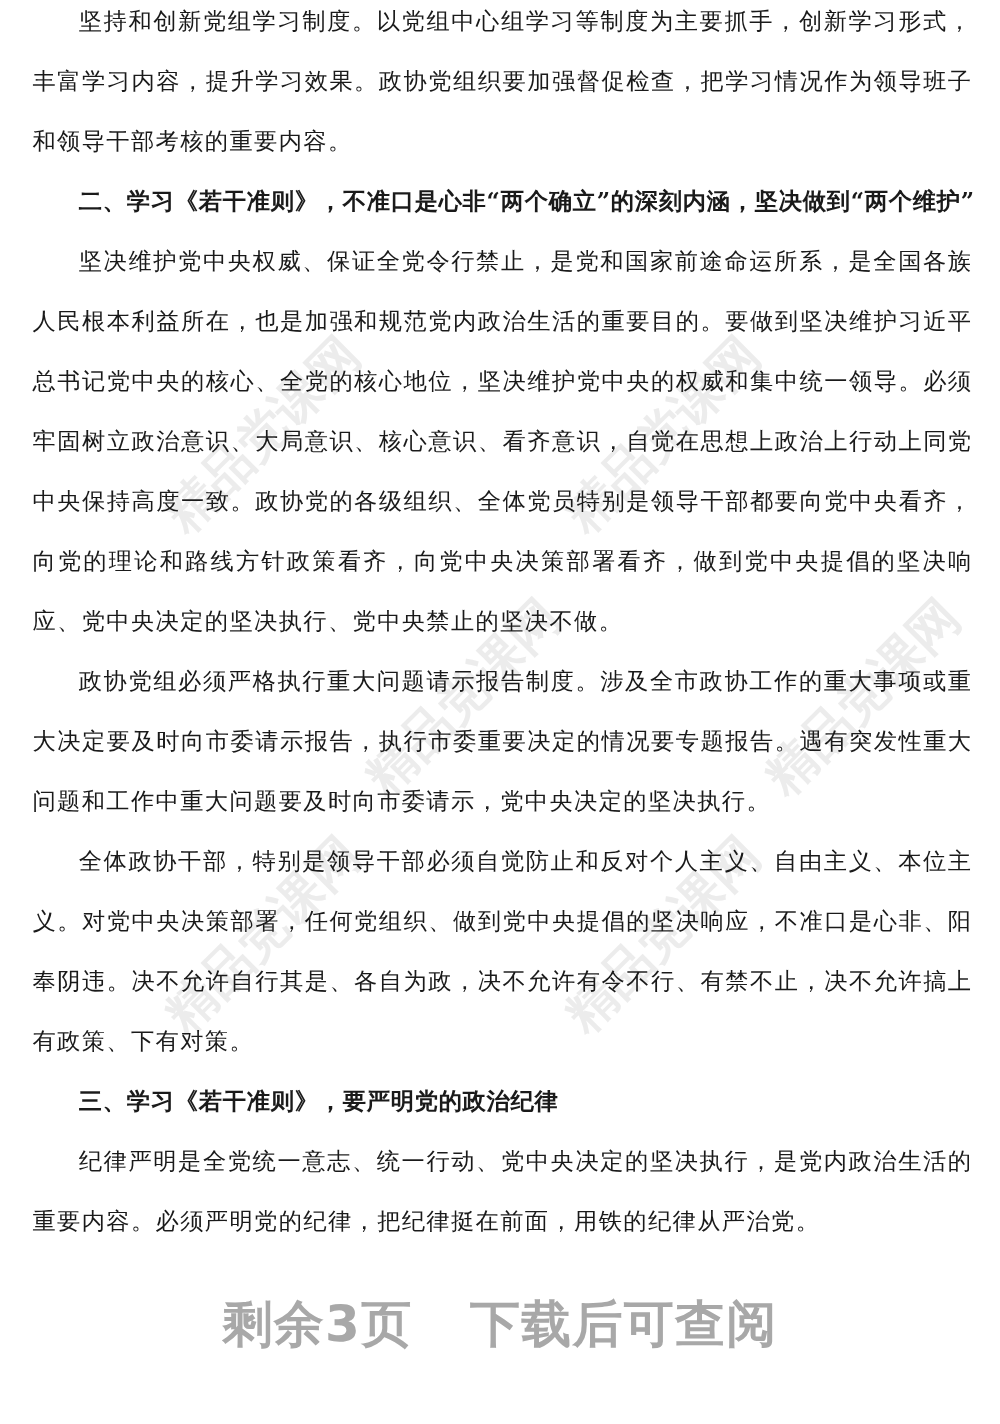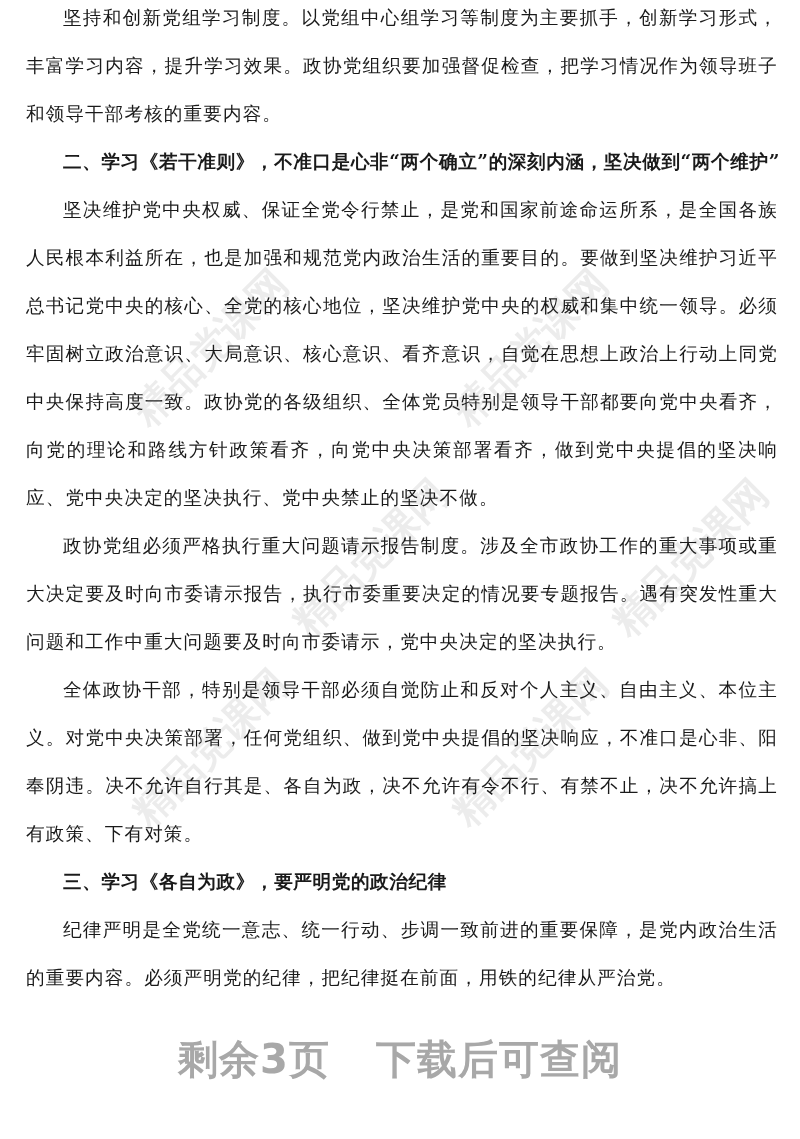--- a/index.html
+++ b/index.html
@@ -47,20 +47,20 @@
   <div class="watermark" style="left:590px; top:530px;">精品党课网</div>
   <div class="watermark" style="left:110px; top:720px;">精品党课网</div>
   <div class="watermark" style="left:430px; top:720px;">精品党课网</div>
 
   <div class="content" style="top:-6px;">
     <p class="para">坚持和创新党组学习制度。以党组中心组学习等制度为主要抓手，创新学习形式，丰富学习内容，提升学习效果。政协党组织要加强督促检查，把学习情况作为领导班子和领导干部考核的重要内容。</p>
     <p class="heading">二、学习《若干准则》，不准口是心非“两个确立”的深刻内涵，坚决做到“两个维护”</p>
     <p class="para">坚决维护党中央权威、保证全党令行禁止，是党和国家前途命运所系，是全国各族人民根本利益所在，也是加强和规范党内政治生活的重要目的。要做到坚决维护习近平总书记党中央的核心、全党的核心地位，坚决维护党中央的权威和集中统一领导。必须牢固树立政治意识、大局意识、核心意识、看齐意识，自觉在思想上政治上行动上同党中央保持高度一致。政协党的各级组织、全体党员特别是领导干部都要向党中央看齐，向党的理论和路线方针政策看齐，向党中央决策部署看齐，做到党中央提倡的坚决响应、党中央决定的坚决执行、党中央禁止的坚决不做。</p>
     <p class="para">政协党组必须严格执行重大问题请示报告制度。涉及全市政协工作的重大事项或重大决定要及时向市委请示报告，执行市委重要决定的情况要专题报告。遇有突发性重大问题和工作中重大问题要及时向市委请示，党中央决定的坚决执行。</p>
     <p class="para">全体政协干部，特别是领导干部必须自觉防止和反对个人主义、自由主义、本位主义。对党中央决策部署，任何党组织、做到党中央提倡的坚决响应，不准口是心非、阳奉阴违。决不允许自行其是、各自为政，决不允许有令不行、有禁不止，决不允许搞上有政策、下有对策。</p>
-    <p class="heading">三、学习《各自为政》，要严明党的政治纪律</p>
-    <p class="para">纪律严明是全党统一意志、统一行动、步调一致前进的重要保障，是党内政治生活的重要内容。必须严明党的纪律，把纪律挺在前面，用铁的纪律从严治党。</p>
+    <p class="heading">三、学习《若干准则》，要严明党的政治纪律</p>
+    <p class="para">纪律严明是全党统一意志、统一行动、党中央决定的坚决执行，是党内政治生活的重要内容。必须严明党的纪律，把纪律挺在前面，用铁的纪律从严治党。</p>
   </div>
 
   <div class="more">
     <span>剩余3页</span><span>下载后可查阅</span>
   </div>
 </div>
 
 </body></html>

